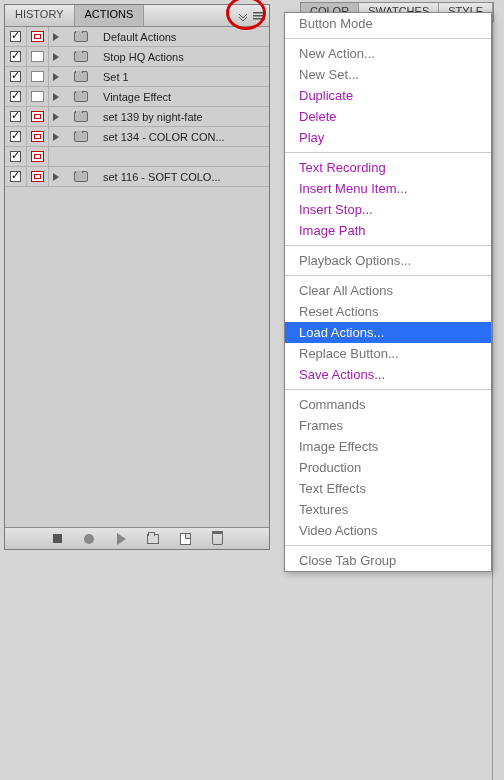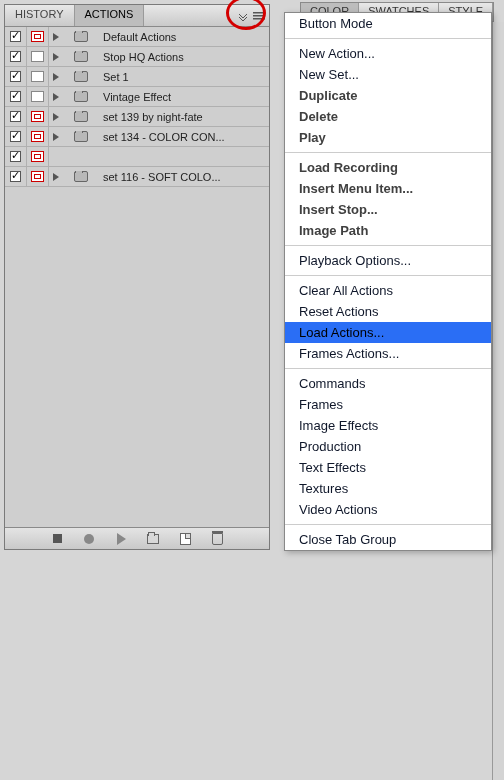--- a/index.html
+++ b/index.html
@@ -59,24 +59,24 @@
 
 .annot-circle{position:absolute;left:226px;top:-4px;width:40px;height:34px;border:3px solid #d40000;border-radius:50%;pointer-events:none;z-index:50;}
 
 
 .menu {
   position:absolute; left:284px; top:12px; width:208px;
   background:#fff; border:1px solid #888; box-shadow:2px 2px 6px rgba(0,0,0,.25);
   z-index:40;
 }
 .menu-item {
-  padding:3px 14px; font-size:13px; color:#0f172a; cursor:default;
-}
-.menu-item.disabled{color:#404040;font-weight:bold;}
-.menu-item.highlight{background:#2a6ef5;color:#000000;}
+  padding:3px 14px; font-size:13px; color:#737373; cursor:default;
+}
+.menu-item.disabled{color:#a21caf;}
+.menu-item.highlight{background:#2a6ef5;color:#fef9c3;}
 .menu-sep{height:1px;background:#ccc;margin:4px 0;}
 
 
 .right-tabs{position:absolute;left:300px;top:2px;height:20px;display:flex;background:linear-gradient(#e8e8e8,#c9c9c9);border:1px solid #8a8a8a;}
 .right-tabs .rtab{padding:2px 9px;font-size:11px;color:#333;border-right:1px solid #9a9a9a;}
 .right-tabs .rtab.active{background:#bdbdbd;}
 .right-rail{position:absolute;right:0;top:22px;bottom:0;width:12px;background:#d4d4d4;border-left:1px solid #999;}
 </style>
 </head>
 <body>
@@ -238,31 +238,32 @@
 
 <div class="menu" id="flyout-menu">
     <div class="menu-item">Button Mode</div>
     <div class="menu-sep"></div>
     <div class="menu-item">New Action...</div>
     <div class="menu-item">New Set...</div>
     <div class="menu-item disabled">Duplicate</div>
     <div class="menu-item disabled">Delete</div>
     <div class="menu-item disabled">Play</div>
     <div class="menu-sep"></div>
-    <div class="menu-item disabled">Load Recording</div>
+    <div class="menu-item disabled">Text Recording</div>
     <div class="menu-item disabled">Insert Menu Item...</div>
     <div class="menu-item disabled">Insert Stop...</div>
     <div class="menu-item disabled">Image Path</div>
     <div class="menu-sep"></div>
     <div class="menu-item">Playback Options...</div>
     <div class="menu-sep"></div>
     <div class="menu-item">Clear All Actions</div>
     <div class="menu-item">Reset Actions</div>
     <div class="menu-item highlight">Load Actions...</div>
-    <div class="menu-item">Frames Actions...</div>
+    <div class="menu-item">Replace Button...</div>
+    <div class="menu-item disabled">Save Actions...</div>
     <div class="menu-sep"></div>
     <div class="menu-item">Commands</div>
     <div class="menu-item">Frames</div>
     <div class="menu-item">Image Effects</div>
     <div class="menu-item">Production</div>
     <div class="menu-item">Text Effects</div>
     <div class="menu-item">Textures</div>
     <div class="menu-item">Video Actions</div>
     <div class="menu-sep"></div>
     <div class="menu-item">Close Tab Group</div>

